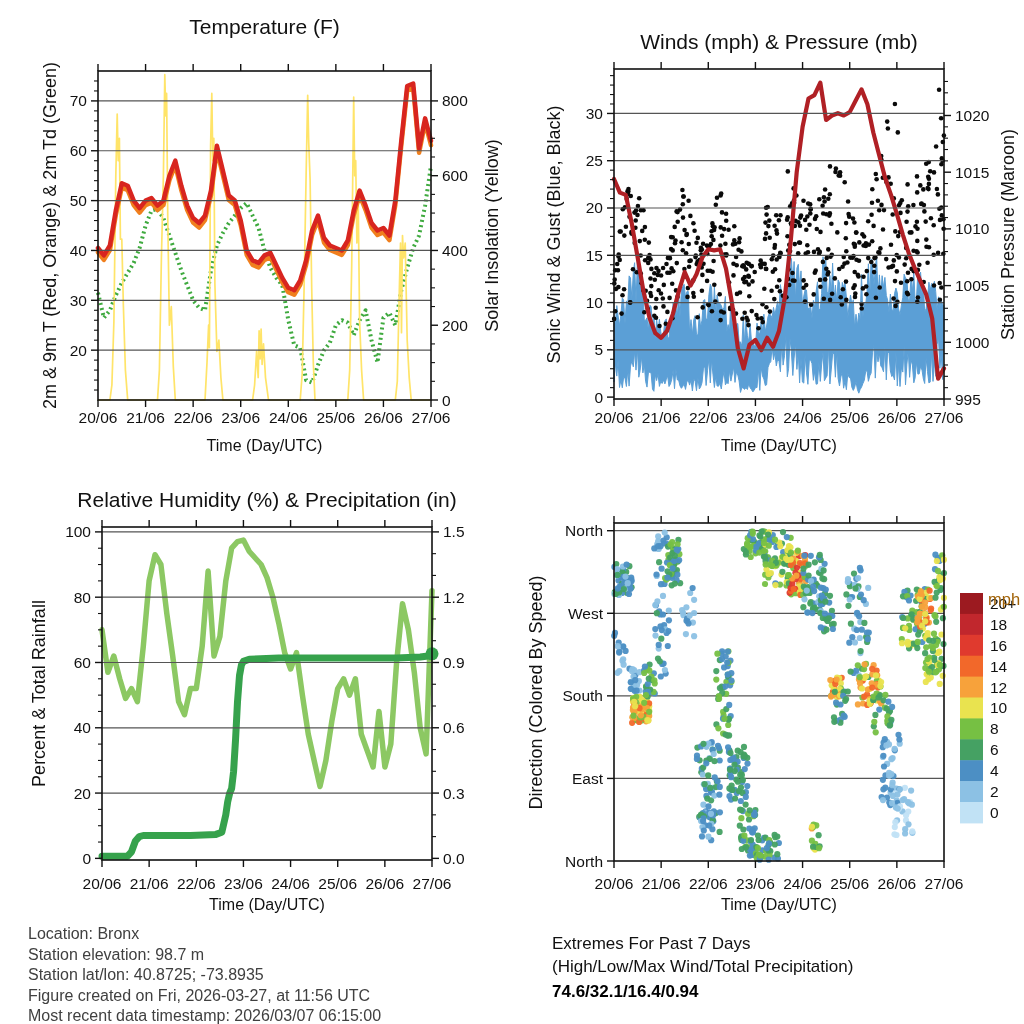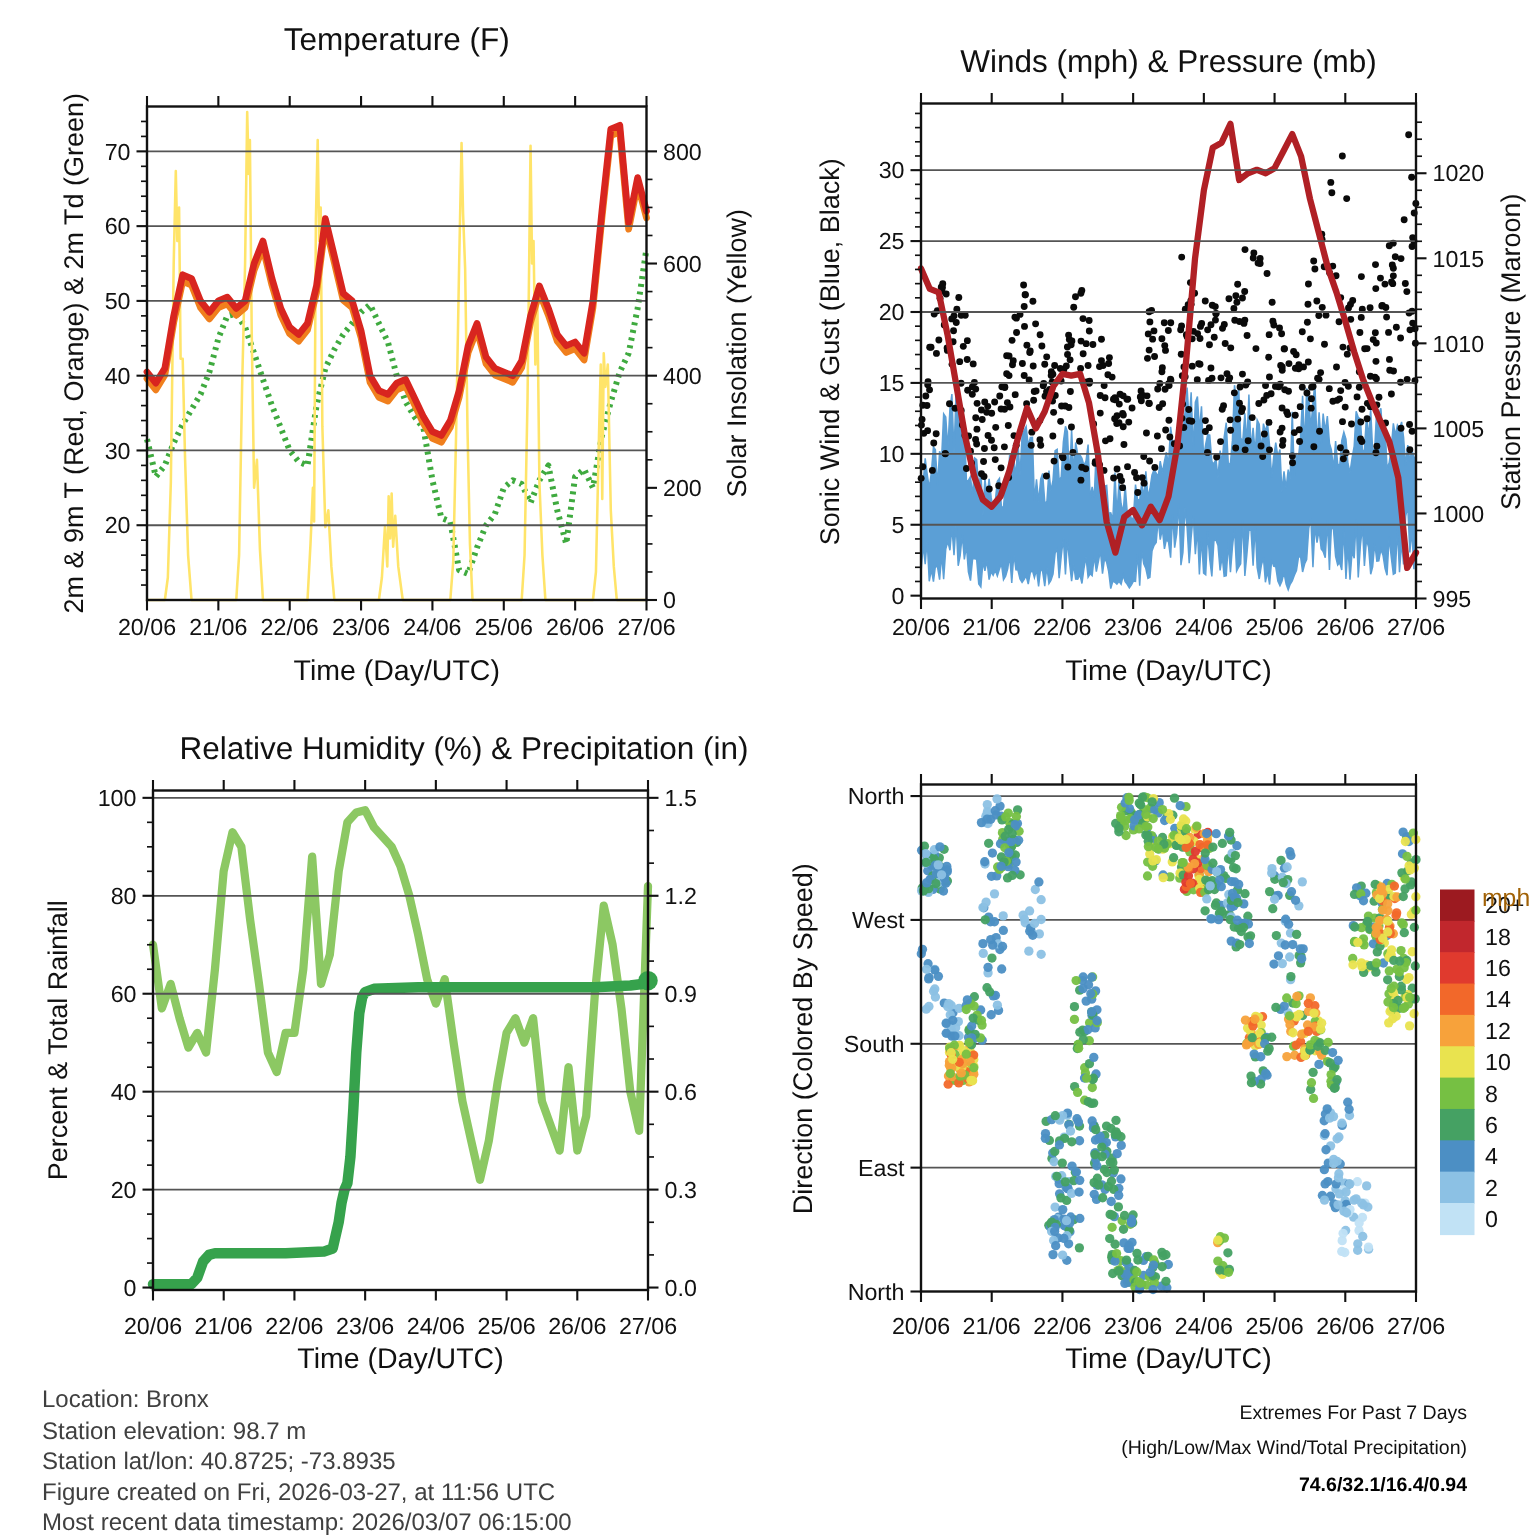--- a/index.html
+++ b/index.html
@@ -1,25 +1,25 @@
 <!DOCTYPE html>
 <html><head>
 <meta charset="utf-8">
 <style>
   html,body{margin:0;padding:0;background:#fff;}
   #fig{position:relative;width:1024px;height:1024px;background:#fff;overflow:hidden;
        font-family:"Liberation Sans",sans-serif;color:#111;}
   #plot{position:absolute;left:0;top:0;}
   #plot text{font-family:"Liberation Sans",sans-serif;fill:#111;}
   .title{position:absolute;text-align:center;font-size:21px;color:#111;}
-  .xlab{position:absolute;text-align:center;font-size:19px;color:#111;}
+  .xlab{position:absolute;text-align:center;font-size:16px;color:#111;}
   .ylab{position:absolute;text-align:center;font-size:18px;color:#111;
         transform:rotate(-90deg);transform-origin:center center;width:400px;}
   .footline{position:absolute;left:28px;font-size:16px;color:#404040;white-space:pre;}
-  .extreme{position:absolute;left:580px;width:398px;text-align:right;font-size:13px;color:#111;}
+  .extreme{position:absolute;left:552px;width:398px;font-size:17px;color:#111;}
   .extreme.vals{font-weight:bold;}
   .mphlab{position:absolute;font-size:16.5px;color:#a16207;margin-top:28px;}
 </style>
 </head>
 <body>
 
 <div id="fig">
   <svg id="plot" width="1024" height="1024">
       <g>
         <g>
@@ -2189,21 +2189,21 @@
         <text x="990" y="776.1500000000001" text-anchor="start" font-size="15.5">4</text>
         <rect x="960" y="781.1" width="23" height="21.4" fill="#8cc1e4"></rect>
         <text x="990" y="797.0500000000001" text-anchor="start" font-size="15.5">2</text>
         <rect x="960" y="802" width="23" height="21.4" fill="#c1e2f5"></rect>
         <text x="990" y="817.95" text-anchor="start" font-size="15.5">0</text>
       </g>
     </svg>
 
   <div class="title" style="left:98px;top:15px;width:333px;">Temperature (F)</div>
   <div class="title" style="left:604px;top:30px;width:350px;">Winds (mph) &amp; Pressure (mb)</div>
-  <div class="title" style="left:35px;top:488px;width:464px;text-align:right;">Relative Humidity (%) &amp; Precipitation (in)</div>
+  <div class="title" style="left:35px;top:488px;width:464px;">Relative Humidity (%) &amp; Precipitation (in)</div>
 
   <div class="xlab" style="left:98px;top:437px;width:333px;">Time (Day/UTC)</div>
   <div class="xlab" style="left:614px;top:437px;width:330px;">Time (Day/UTC)</div>
   <div class="xlab" style="left:102px;top:896px;width:330px;">Time (Day/UTC)</div>
   <div class="xlab" style="left:614px;top:896px;width:330px;">Time (Day/UTC)</div>
 
   <div class="ylab" style="left:-150px;top:225px;">2m &amp; 9m T (Red, Orange) &amp; 2m Td (Green)</div>
   <div class="ylab" style="left:292px;top:225px;">Solar Insolation (Yellow)</div>
   <div class="ylab" style="left:354px;top:224px;">Sonic Wind &amp; Gust (Blue, Black)</div>
   <div class="ylab" style="left:808px;top:224px;">Station Pressure (Maroon)</div>

